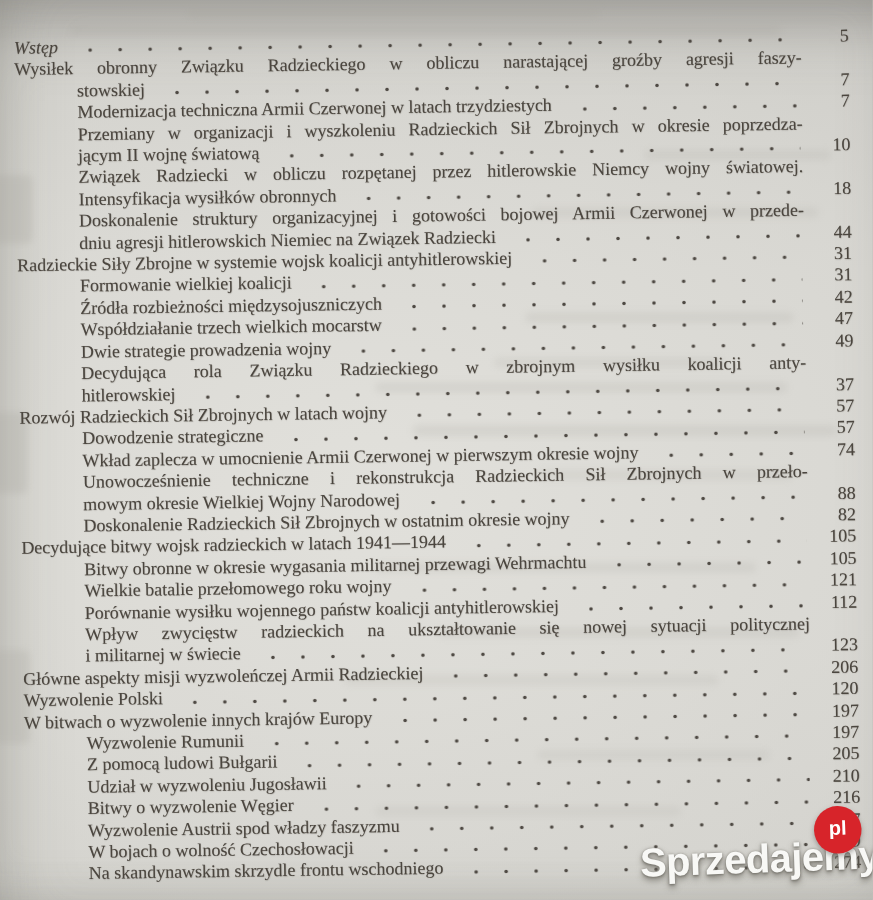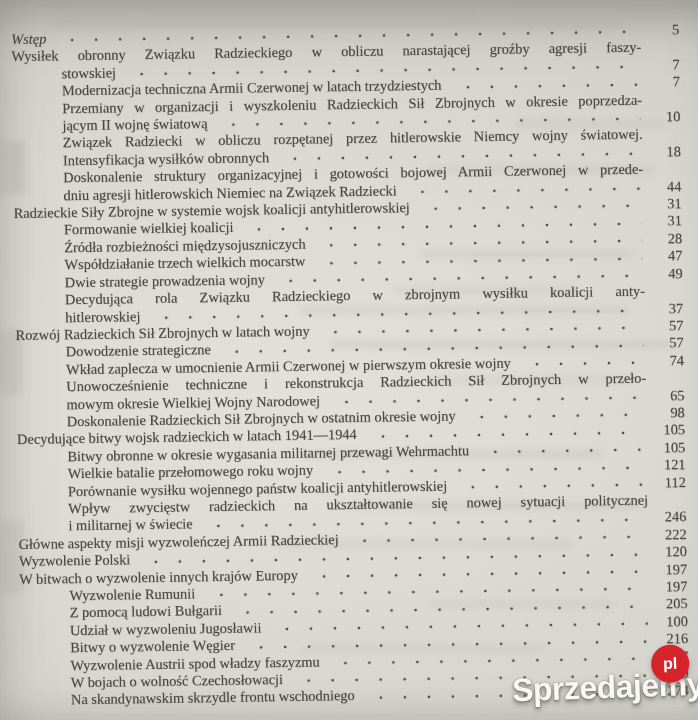--- a/index.html
+++ b/index.html
@@ -157,21 +157,21 @@
         <div class="tail ind1">
           <span class="ttl">Formowanie wielkiej koalicji</span>
           <span class="leader"></span>
           <span class="pg">31</span>
         </div>
       </div>
       <div class="entry lvl1">
         <div class="tail ind1">
           <span class="ttl">Źródła rozbieżności międzysojuszniczych</span>
           <span class="leader"></span>
-          <span class="pg">28</span>
+          <span class="pg">42</span>
         </div>
       </div>
       <div class="entry lvl1">
         <div class="tail ind1">
           <span class="ttl">Współdziałanie trzech wielkich mocarstw</span>
           <span class="leader"></span>
           <span class="pg">47</span>
         </div>
       </div>
       <div class="entry lvl1">
@@ -208,28 +208,28 @@
           <span class="ttl">Wkład zaplecza w umocnienie Armii Czerwonej w pierwszym okresie wojny</span>
           <span class="leader"></span>
           <span class="pg">74</span>
         </div>
       </div>
       <div class="entry lvl1">
         <div class="bodyline ind1">Unowocześnienie techniczne i rekonstrukcja Radzieckich Sił Zbrojnych w przeło-</div>
         <div class="tail ind1">
           <span class="ttl">mowym okresie Wielkiej Wojny Narodowej</span>
           <span class="leader"></span>
-          <span class="pg">65</span>
+          <span class="pg">88</span>
         </div>
       </div>
       <div class="entry lvl1">
         <div class="tail ind1">
           <span class="ttl">Doskonalenie Radzieckich Sił Zbrojnych w ostatnim okresie wojny</span>
           <span class="leader"></span>
-          <span class="pg">98</span>
+          <span class="pg">82</span>
         </div>
       </div>
       <div class="entry lvl0">
         <div class="tail ind0">
           <span class="ttl">Decydujące bitwy wojsk radzieckich w latach 1941—1944</span>
           <span class="leader"></span>
           <span class="pg">105</span>
         </div>
       </div>
       <div class="entry lvl1">
@@ -251,28 +251,28 @@
           <span class="ttl">Porównanie wysiłku wojennego państw koalicji antyhitlerowskiej</span>
           <span class="leader"></span>
           <span class="pg">112</span>
         </div>
       </div>
       <div class="entry lvl1">
         <div class="bodyline ind1">Wpływ zwycięstw radzieckich na ukształtowanie się nowej sytuacji politycznej</div>
         <div class="tail ind1">
           <span class="ttl">i militarnej w świecie</span>
           <span class="leader"></span>
-          <span class="pg">246</span>
+          <span class="pg">123</span>
         </div>
       </div>
       <div class="entry lvl0">
         <div class="tail ind0">
           <span class="ttl">Główne aspekty misji wyzwoleńczej Armii Radzieckiej</span>
           <span class="leader"></span>
-          <span class="pg">222</span>
+          <span class="pg">206</span>
         </div>
       </div>
       <div class="entry lvl0">
         <div class="tail ind0">
           <span class="ttl">Wyzwolenie Polski</span>
           <span class="leader"></span>
           <span class="pg">120</span>
         </div>
       </div>
       <div class="entry lvl0">
@@ -293,21 +293,21 @@
         <div class="tail ind1">
           <span class="ttl">Z pomocą ludowi Bułgarii</span>
           <span class="leader"></span>
           <span class="pg">205</span>
         </div>
       </div>
       <div class="entry lvl1">
         <div class="tail ind1">
           <span class="ttl">Udział w wyzwoleniu Jugosławii</span>
           <span class="leader"></span>
-          <span class="pg">100</span>
+          <span class="pg">210</span>
         </div>
       </div>
       <div class="entry lvl1">
         <div class="tail ind1">
           <span class="ttl">Bitwy o wyzwolenie Węgier</span>
           <span class="leader"></span>
           <span class="pg">216</span>
         </div>
       </div>
       <div class="entry lvl1">

